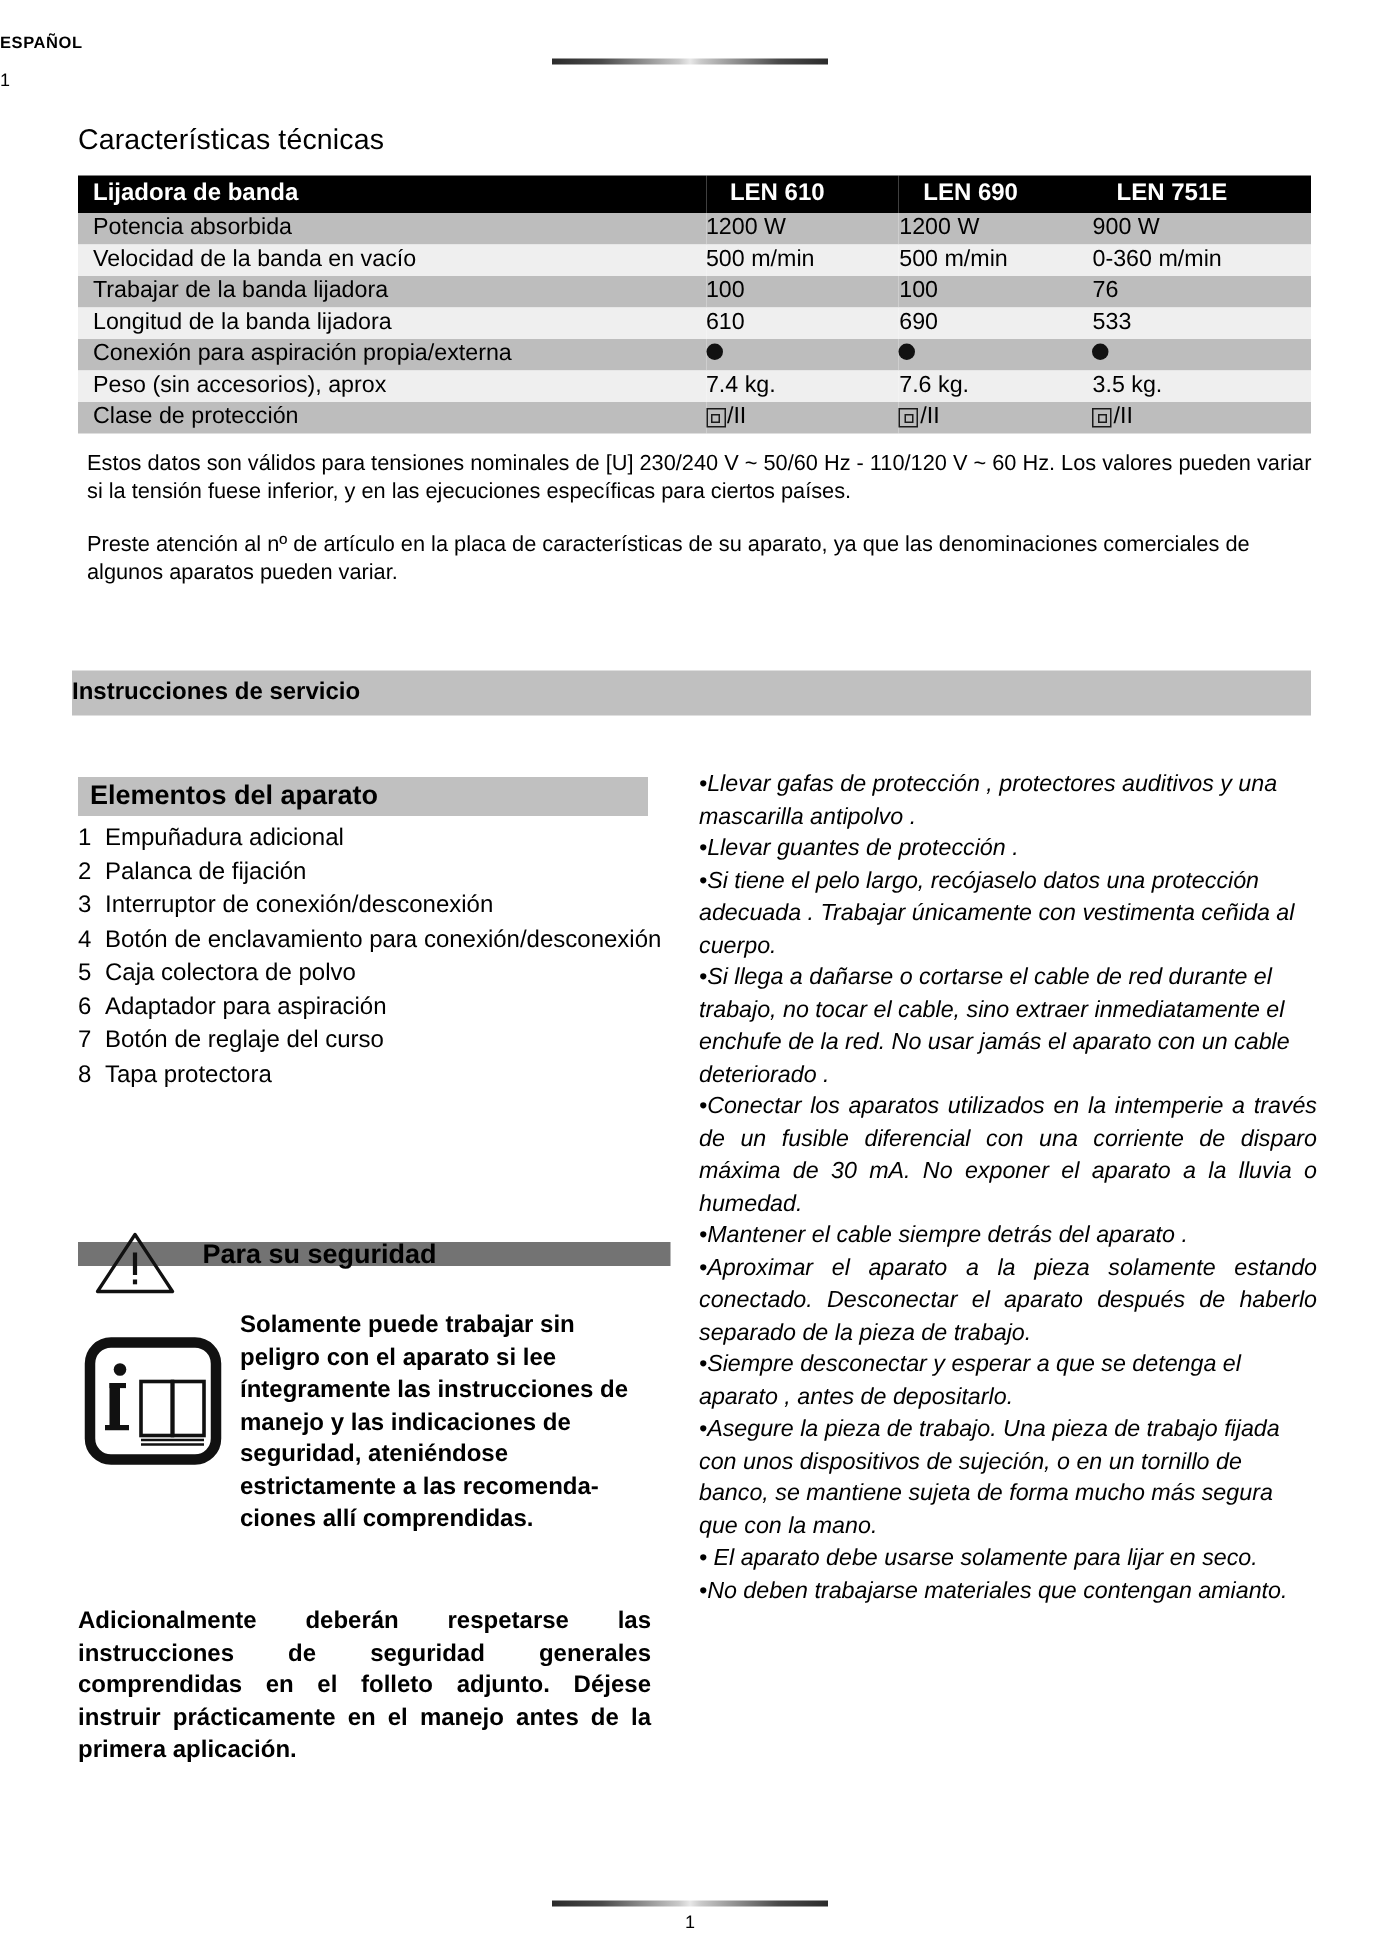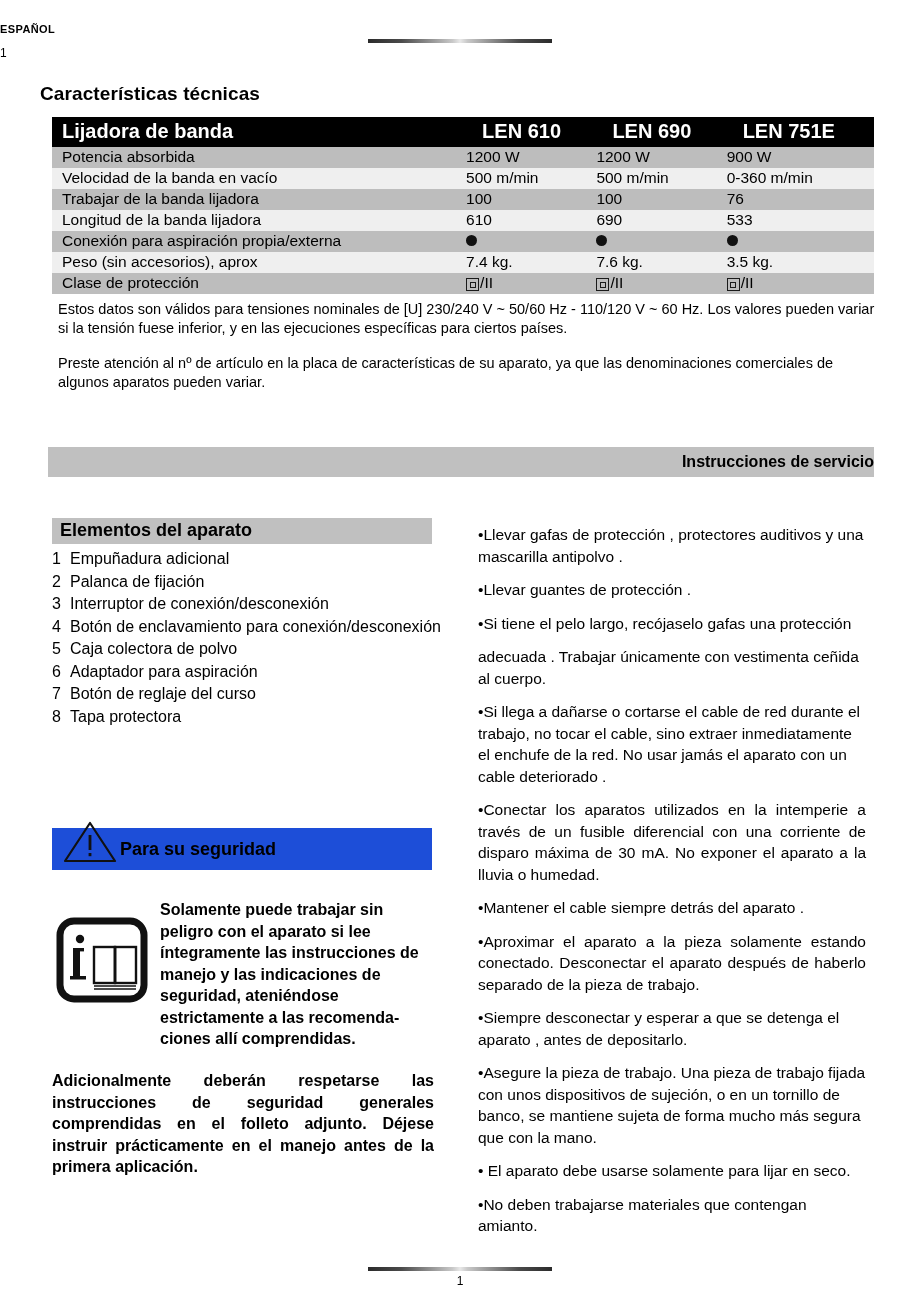--- a/index.html
+++ b/index.html
@@ -45,24 +45,24 @@
   }
   .page-num {
     font-size: 12px;
     line-height: 16px;
     margin-top: 2px;
   }
 
   
   .section-title {
     position: absolute;
-    left: 40px;
+    left: 52px;
     top: 83px;
     font-size: 19px;
-    font-weight: bold;
+    font-weight: normal;
     letter-spacing: 0.1px;
   }
 
   
   .spec-table {
     position: absolute;
     left: 52px;
     top: 117px;
     width: 822px;
     border-collapse: collapse;
@@ -71,21 +71,21 @@
   .spec-table td {
     padding: 1px 0 2px 0;
     vertical-align: baseline;
     white-space: nowrap;
   }
   .spec-table tr.head {
     background: #000000;
     color: #ffffff;
     font-weight: bold;
   }
-  .spec-table tr.head td { padding: 3px 0 4px 16px; font-size: 20px; }
+  .spec-table tr.head td { padding: 3px 0 4px 16px; font-size: 16px; }
   .spec-table tr.odd  { background: #bdbdbd; }
   .spec-table tr.even { background: #efefef; }
   .col-label { padding-left: 10px !important; width: 435px; }
   .col-v1 { width: 123px; }
   .col-v2 { width: 123px; }
   .col-v3 { width: 141px; }
 
   .dot {
     display: inline-block;
     width: 11px;
@@ -137,21 +137,21 @@
   
   .service-banner {
     position: absolute;
     left: 48px;
     top: 447px;
     width: 826px;
     height: 30px;
     background: #c0c0c0;
     display: flex;
     align-items: center;
-    justify-content: flex-end;
+    justify-content: flex-start;
     font-size: 16px;
     font-weight: bold;
   }
 
   
   .col-left {
     position: absolute;
     left: 52px;
     top: 518px;
     width: 395px;
@@ -191,25 +191,26 @@
 
   
   .safety-block {
     position: absolute;
     left: 52px;
     top: 828px;
     width: 395px;
   }
   .safety-banner {
     position: relative;
-    background: #1d4ed8;
-    height: 42px;
+    background: #737373;
+    height: 16px;
     width: 380px;
     display: flex;
     align-items: center;
+    padding-left: 15px;
   }
   .safety-banner .title {
     font-size: 18px;
     font-weight: bold;
     margin-left: 68px;
   }
   .warn-tri {
     position: absolute;
     left: 10px;
     top: -8px;
@@ -243,21 +244,21 @@
     position: absolute;
     bottom: 12px;
     left: 0;
     width: 920px;
     text-align: center;
   }
   .footer .rule { margin-bottom: 1px; }
   .footer .page-num { font-size: 12px; }
 
   .just { text-align: justify; }
-  .rbullet { margin: 12px; }
+  .rbullet { margin: 0; font-style: italic; }
 </style>
 </head>
 <body>
 
 <div class="page">
 
   <div class="header">
     <div class="header-label">ESPAÑOL</div>
     <div class="rule"></div>
     <div class="page-num">1</div>
@@ -405,21 +406,21 @@
       </span>
       <div class="safety-text">Solamente puede trabajar sin peligro con el aparato si lee íntegramente las instrucciones de manejo y las indicaciones de seguridad,  ateniéndose estrictamente a las recomenda- ciones  allí comprendidas.</div>
     </div>
   </div>
 
   <div class="bold-para">Adicionalmente deberán respetarse las instrucciones de seguridad generales comprendidas en el folleto adjunto. Déjese instruir prácticamente en el manejo antes de la primera aplicación.</div>
 
   <div class="col-right" id="right-col">
       <p class="rbullet">•Llevar gafas de protección , protectores auditivos y una mascarilla antipolvo .</p>
       <p class="rbullet">•Llevar guantes de protección .</p>
-      <p class="rbullet just">•Si  tiene el    pelo largo,    recójaselo gafas una protección</p>
+      <p class="rbullet just">•Si  tiene el    pelo largo,    recójaselo datos una protección</p>
       <p class="rbullet">adecuada  . Trabajar únicamente con vestimenta ceñida al cuerpo.</p>
       <p class="rbullet">•Si llega a dañarse o cortarse el cable de red durante el trabajo, no tocar el cable, sino extraer inmediatamente el enchufe de la red. No usar jamás el aparato con un cable deteriorado .</p>
       <p class="rbullet just">•Conectar  los aparatos utilizados en la intemperie a través de un fusible diferencial con una corriente de disparo máxima de 30 mA. No exponer el aparato a la lluvia o humedad.</p>
       <p class="rbullet">•Mantener  el cable siempre detrás del aparato .</p>
       <p class="rbullet just">•Aproximar el    aparato a    la  pieza solamente estando  conectado.   Desconectar  el  aparato después de haberlo separado de la pieza de trabajo.</p>
       <p class="rbullet">•Siempre desconectar  y esperar a que se detenga el aparato , antes de depositarlo.</p>
       <p class="rbullet">•Asegure  la pieza de trabajo. Una pieza de trabajo fijada con unos dispositivos de sujeción, o en un tornillo de banco, se mantiene sujeta de forma mucho más segura que con la mano.</p>
       <p class="rbullet">• El aparato debe usarse solamente para lijar en seco.</p>
       <p class="rbullet">•No deben trabajarse materiales que contengan amianto.</p>
     </div>

